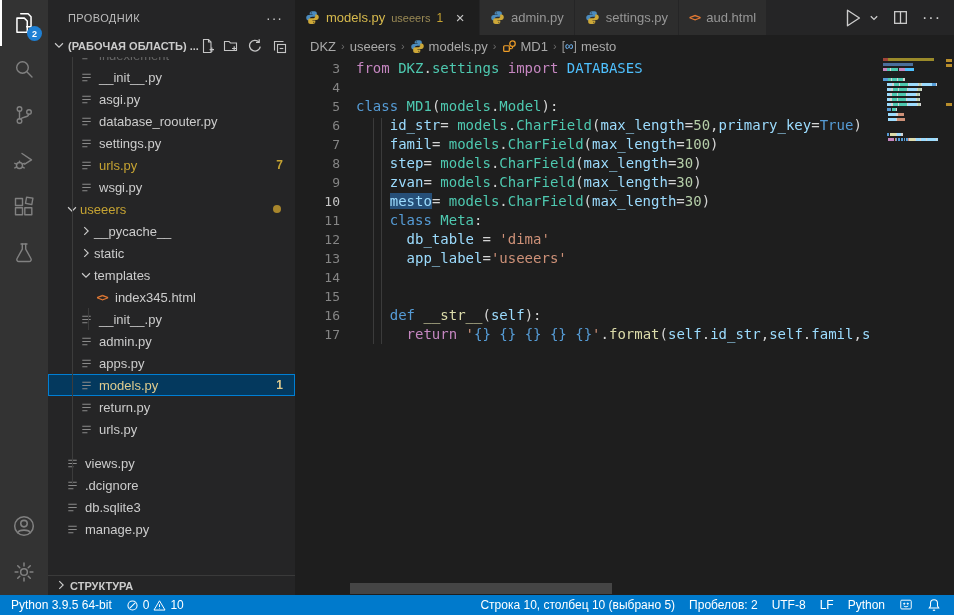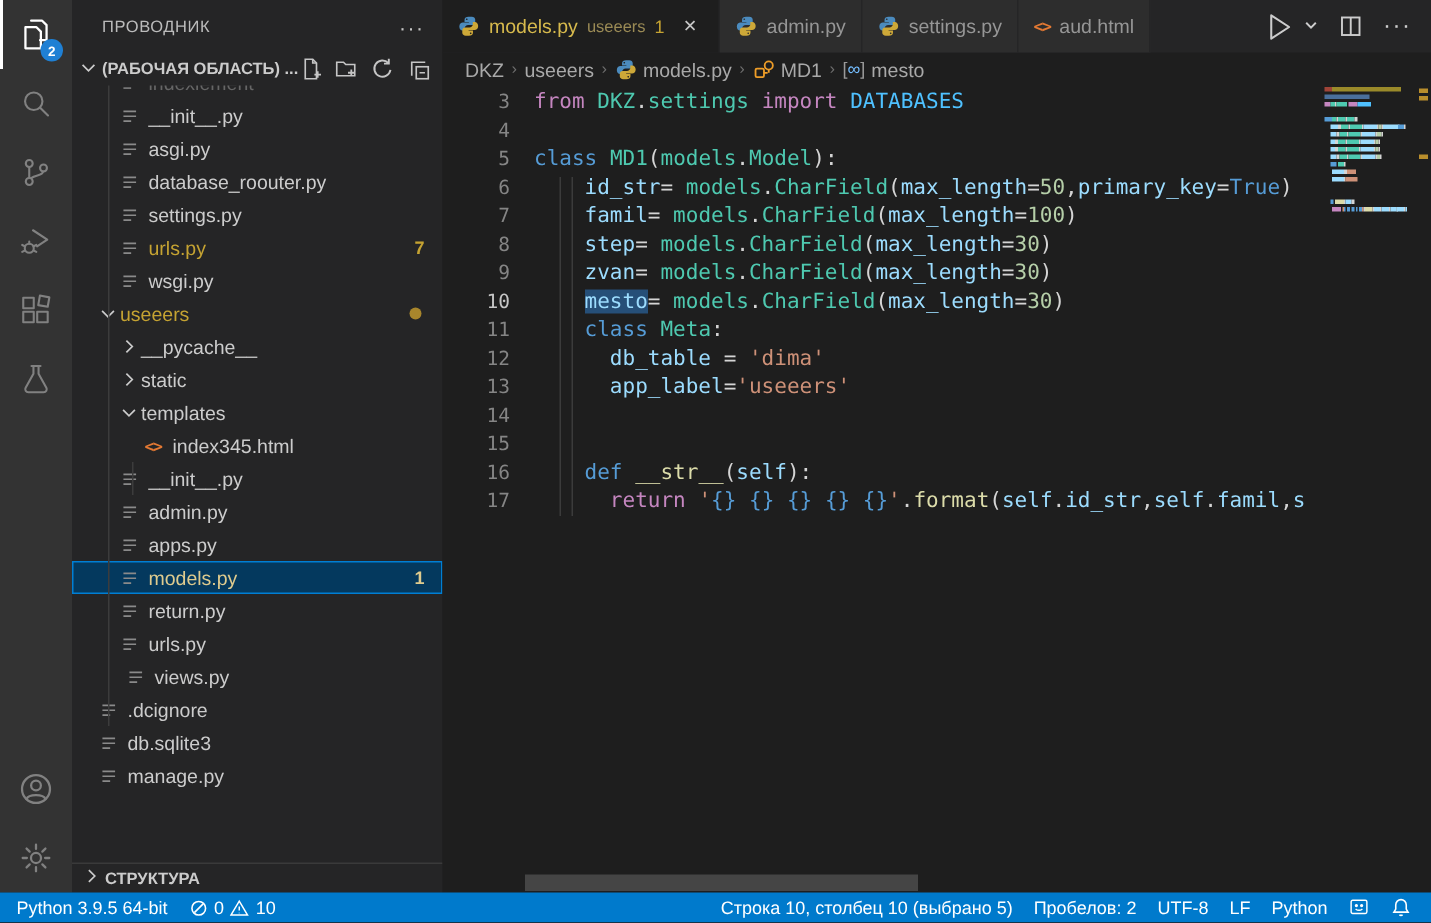--- a/index.html
+++ b/index.html
@@ -335,21 +335,21 @@
           <span>return.py</span>
         </div>
         <div class="trow" style="padding-left: 30px;">
           <span class="ficon">
             <svg width="15" height="15" viewBox="0 0 16 16" stroke="#8a8a8a" stroke-width="1.2">
               <path d="M3.5 4.5h9M3.5 8h9M3.5 11.5h5.5" fill="none"></path>
             </svg>
           </span>
           <span>urls.py</span>
         </div>
-        <div class="trow" style="padding-left: 34px;">
+        <div class="trow" style="padding-left: 16px; margin-top: 12px;">
           <span class="ficon">
             <svg width="15" height="15" viewBox="0 0 16 16" stroke="#8a8a8a" stroke-width="1.2">
               <path d="M3.5 4.5h9M3.5 8h9M3.5 11.5h5.5" fill="none"></path>
             </svg>
           </span>
           <span>views.py</span>
         </div>
         <div class="trow" style="padding-left: 16px;">
           <span class="ficon">
             <svg width="15" height="15" viewBox="0 0 16 16" stroke="#8a8a8a" stroke-width="1.2">

